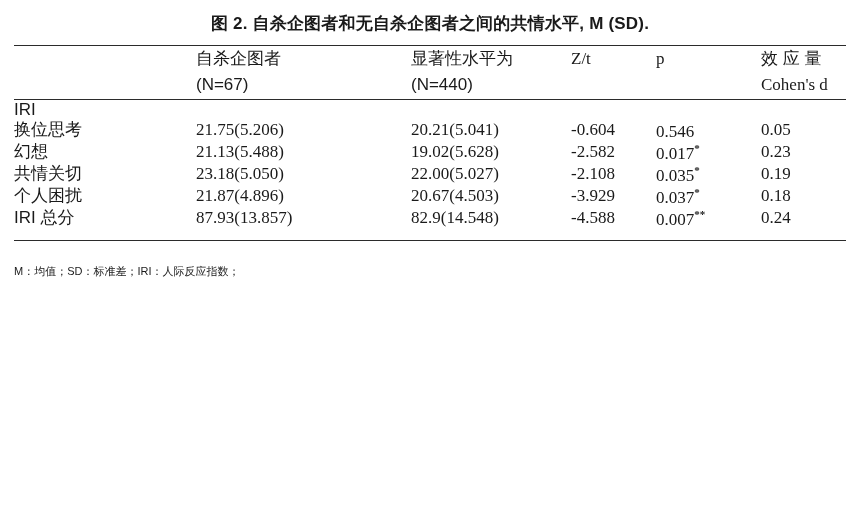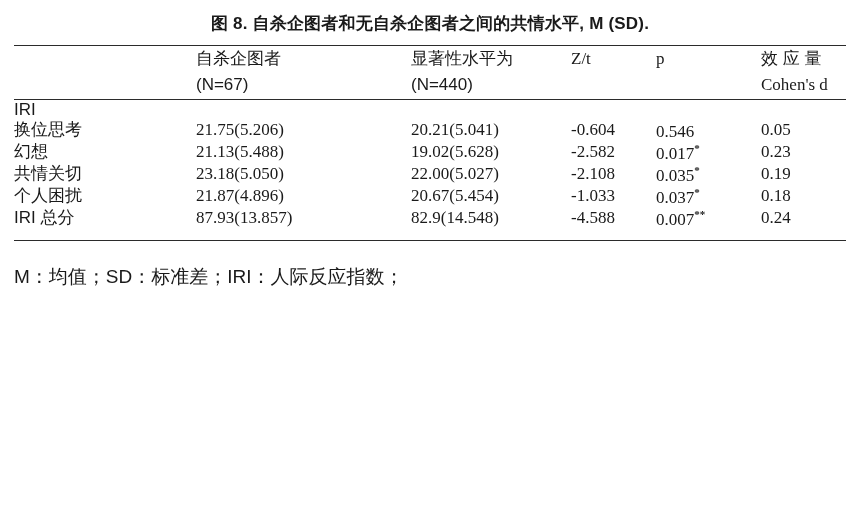--- a/index.html
+++ b/index.html
@@ -92,34 +92,34 @@
   }
   .p-bold {
     font-weight: bold;
   }
   .sup {
     font-size: 11px;
     vertical-align: super;
     font-weight: bold;
   }
   .notes {
-    font-size: 19px;
+    font-size: 11px;
     font-family: "Liberation Sans", "DejaVu Sans", sans-serif;
     line-height: 1.5;
   }
   .note-1 { padding-top: 22px; }
   .note-2 { padding-top: 24px; }
   .spacer-bottom { height: 10px; }
 </style>
 </head>
 <body>
 
 <div class="page">
 
-  <div class="table-title">图 8.  自杀企图者和无自杀企图者之间的共情水平, M (SD).</div>
+  <div class="table-title">图 2.  自杀企图者和无自杀企图者之间的共情水平, M (SD).</div>
 
   <div class="rule-top"></div>
 
   <table class="data">
     <colgroup>
       <col class="col-label">
       <col class="col-g1">
       <col class="col-g2">
       <col class="col-z">
       <col class="col-p">
@@ -190,22 +190,22 @@
         <td>23.18(5.050)</td>
         <td>22.00(5.027)</td>
         <td>-2.108</td>
         <td class="p-bold"><span>0.035</span><span class="sup">*</span></td>
         <td>0.19</td>
       </tr>
 
       <tr class="data-row">
         <td class="rowlabel">个人困扰</td>
         <td>21.87(4.896)</td>
-        <td>20.67(5.454)</td>
-        <td>-1.033</td>
+        <td>20.67(4.503)</td>
+        <td>-3.929</td>
         <td class="p-bold"><span>0.037</span><span class="sup">*</span></td>
         <td>0.18</td>
       </tr>
 
       <tr class="data-row">
         <td class="rowlabel">IRI 总分</td>
         <td>87.93(13.857)</td>
         <td>82.9(14.548)</td>
         <td>-4.588</td>
         <td class="p-bold"><span>0.007</span><span class="sup">**</span></td>

